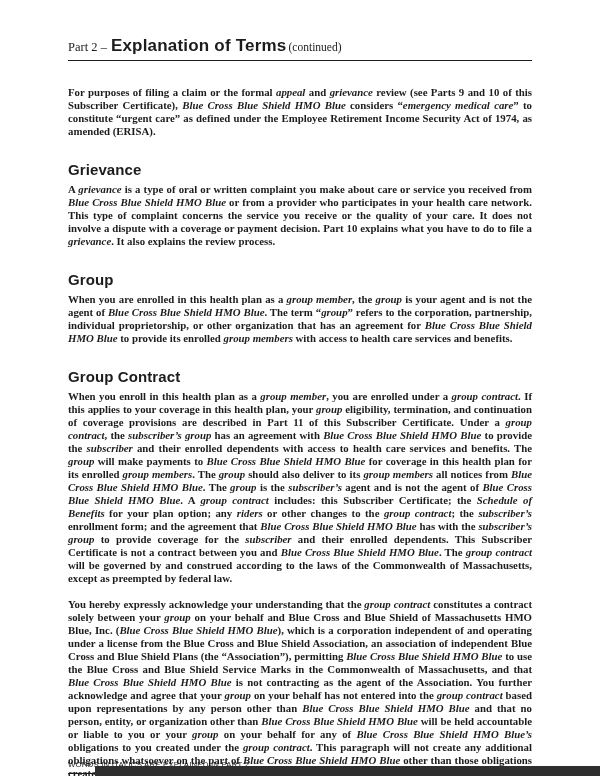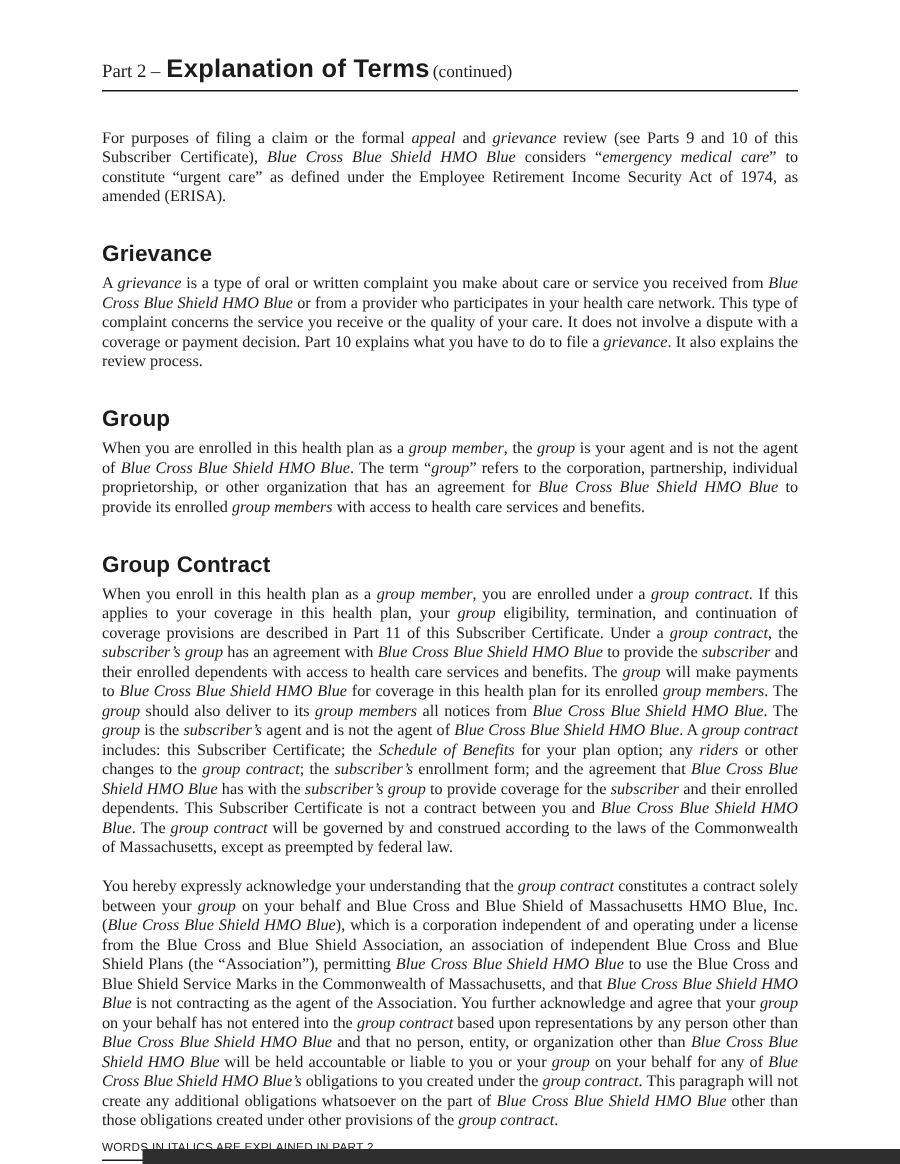--- a/index.html
+++ b/index.html
@@ -48,20 +48,21 @@
     border-top: 1px solid var(--ink);
     margin-top: 4px;
   }
 
   
   .body-text {
     font-family: "Liberation Serif", serif;
     font-size: 10.8px;
     line-height: 13px;
     text-align: justify;
+    font-weight: bold;
   }
   .intro { margin-top: 25px; }
 
   section { margin-top: 23px; }
   .section-heading {
     font-family: "Liberation Sans", sans-serif;
     font-weight: bold;
     font-size: 15px;
     letter-spacing: 0.1px;
     margin-bottom: 5px;

